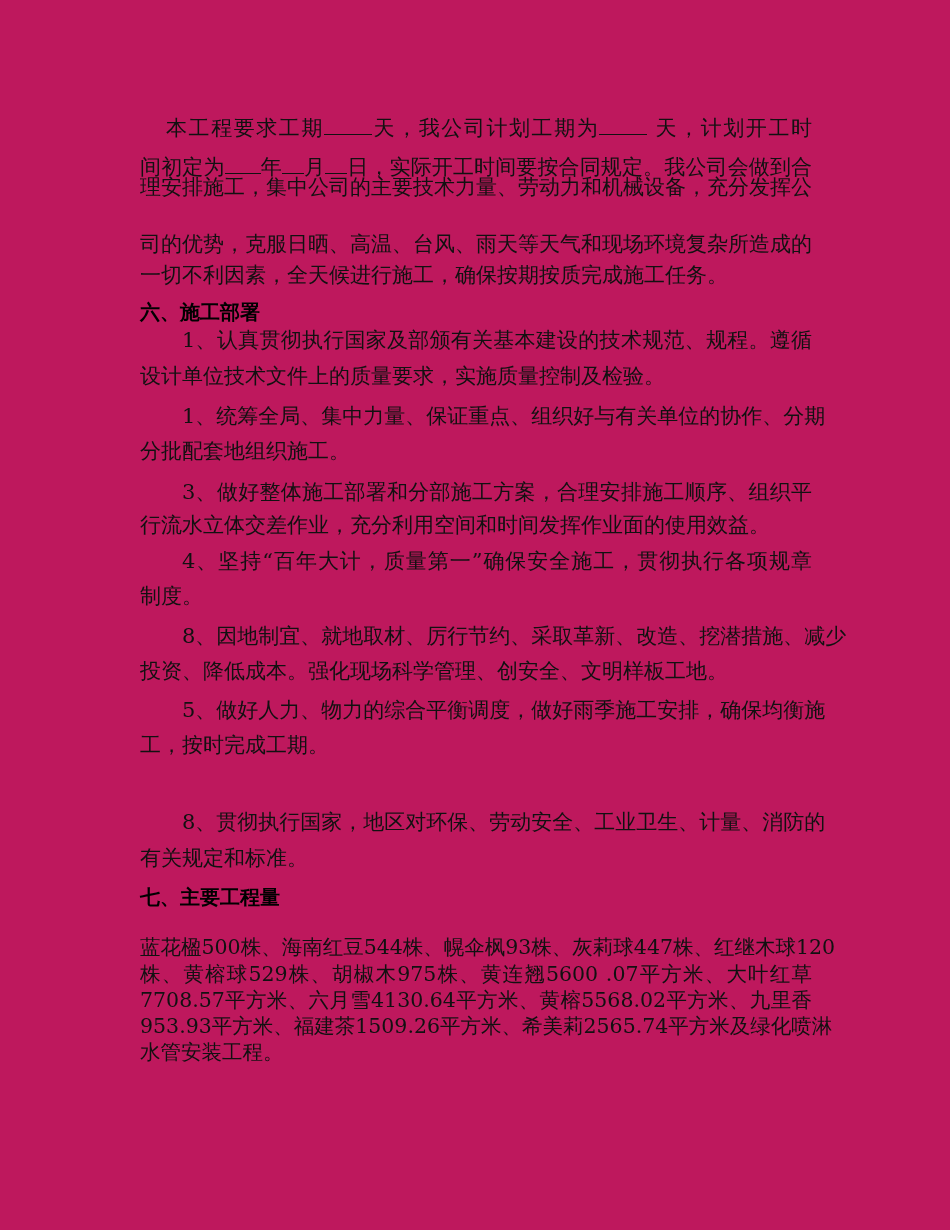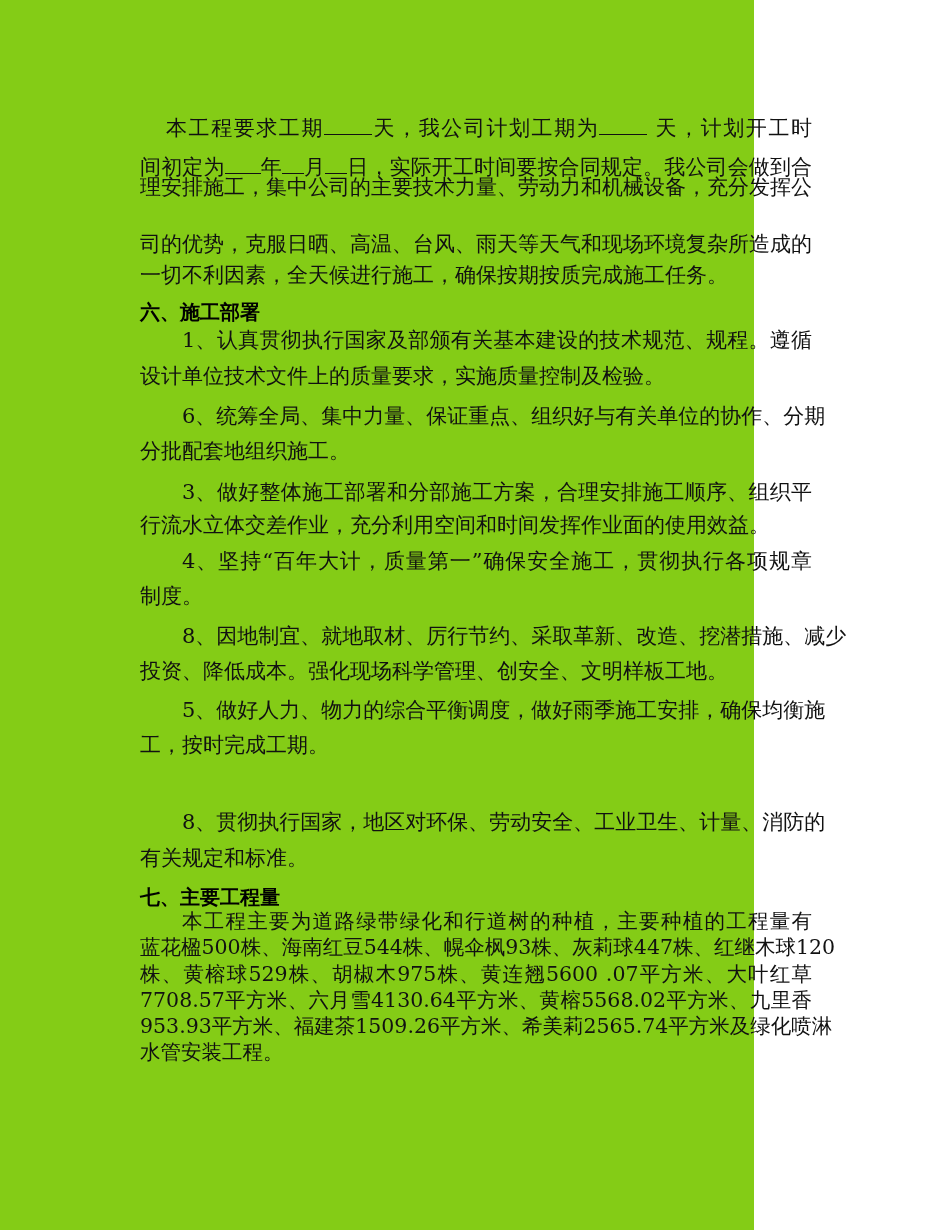--- a/index.html
+++ b/index.html
@@ -1,17 +1,17 @@
 <!DOCTYPE html>
 <html><head>
 <meta charset="utf-8">
 <style>
   html, body { margin: 0; padding: 0; background: #ffffff; }
   body { width: 950px; height: 1230px; position: relative; overflow: hidden; }
-  .page { position: absolute; left: 0; top: 0; width: 754px; height: 1230px; background: #84cc16; }
+  .page { position: absolute; left: 0; top: 0; width: 950px; height: 1230px; background: #be185d; }
   .line {
     position: absolute;
     left: 140px;
     width: 672px;
     font-family: "DejaVu Serif", "Liberation Serif", serif;
     font-size: 21px;
     line-height: 26px;
     color: #111;
     white-space: nowrap;
     text-align: justify;
@@ -49,41 +49,40 @@
   </div>
   <div class="line" style="top:174px;">理安排施工，集中公司的主要技术力量、劳动力和机械设备，充分发挥公</div>
   <div class="line" style="top:231px;">司的优势，克服日晒、高温、台风、雨天等天气和现场环境复杂所造成的</div>
   <div class="line last" style="top:262px;">一切不利因素，全天候进行施工，确保按期按质完成施工任务。</div>
 
   <div class="heading" style="top:299px;text-align:right;">六、施工部署</div>
 
   <div class="line indent" style="top:327px;">1、认真贯彻执行国家及部颁有关基本建设的技术规范、规程。遵循</div>
   <div class="line last" style="top:363px;">设计单位技术文件上的质量要求，实施质量控制及检验。</div>
 
-  <div class="line indent" style="top:403px;">6、统筹全局、集中力量、保证重点、组织好与有关单位的协作、分期</div>
+  <div class="line indent" style="top:403px;">1、统筹全局、集中力量、保证重点、组织好与有关单位的协作、分期</div>
   <div class="line last" style="top:438px;">分批配套地组织施工。</div>
 
   <div class="line indent" style="top:479px;">3、做好整体施工部署和分部施工方案，合理安排施工顺序、组织平</div>
   <div class="line last" style="top:512px;">行流水立体交差作业，充分利用空间和时间发挥作业面的使用效益。</div>
 
   <div class="line indent" style="top:548px;">4、坚持“百年大计，质量第一”确保安全施工，贯彻执行各项规章</div>
   <div class="line last" style="top:585px;font-family:Liberation Mono, monospace;">制度。</div>
 
   <div class="line indent" style="top:623px;">8、因地制宜、就地取材、厉行节约、采取革新、改造、挖潜措施、减少</div>
   <div class="line last" style="top:658px;">投资、降低成本。强化现场科学管理、创安全、文明样板工地。</div>
 
   <div class="line indent" style="top:697px;">5、做好人力、物力的综合平衡调度，做好雨季施工安排，确保均衡施</div>
   <div class="line last" style="top:732px;">工，按时完成工期。</div>
 
 
   <div class="line indent" style="top:809px;">8、贯彻执行国家，地区对环保、劳动安全、工业卫生、计量、消防的</div>
   <div class="line last" style="top:845px;">有关规定和标准。</div>
 
   <div class="heading" style="top:884px;">七、主要工程量</div>
 
-  <div class="line indent dense" style="top:908px;">本工程主要为道路绿带绿化和行道树的种植，主要种植的工程量有</div>
   <div class="line dense" style="top:934px;">蓝花楹500株、海南红豆544株、幌伞枫93株、灰莉球447株、红继木球120</div>
   <div class="line dense" style="top:961px;">株、黄榕球529株、胡椒木975株、黄连翘5600 .07平方米、大叶红草</div>
   <div class="line dense" style="top:987px;">7708.57平方米、六月雪4130.64平方米、黄榕5568.02平方米、九里香</div>
   <div class="line dense" style="top:1013px;">953.93平方米、福建茶1509.26平方米、希美莉2565.74平方米及绿化喷淋</div>
   <div class="line dense last" style="top:1039px;">水管安装工程。</div>
 
 </div>
 
 </body></html>

